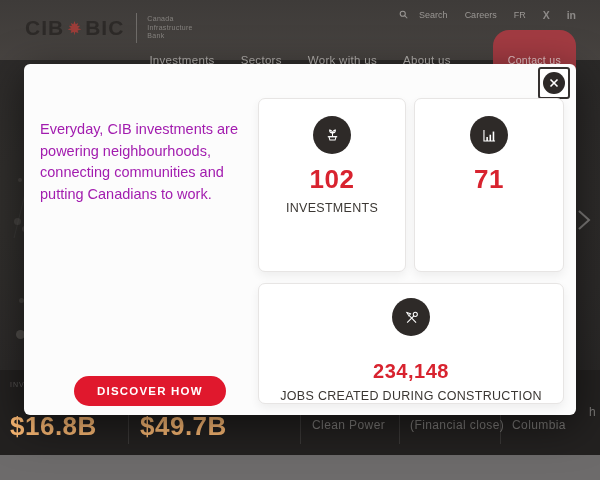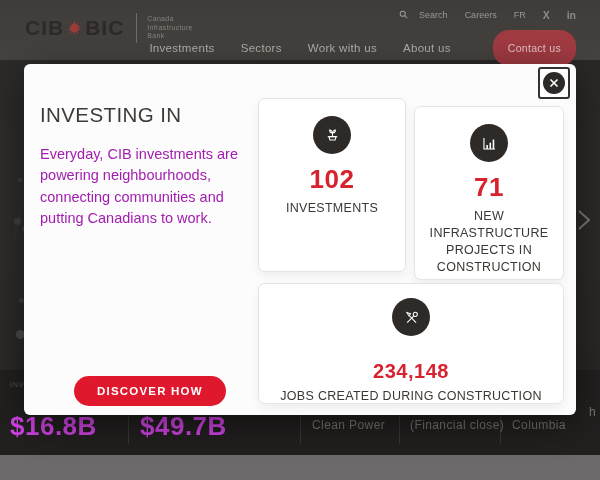--- a/index.html
+++ b/index.html
@@ -16,32 +16,32 @@
   .maple { width:17px; height:17px; margin:0 2px; }
   .logo-divider { width:1px; height:30px; background:#6f6c69; margin:0 10px 0 12px; }
   .logo-tagline { font-size:7px; line-height:8.5px; color:#85827f; letter-spacing:0.3px; }
   .utility-row { position:absolute; right:24px; top:9px; display:flex; align-items:center; gap:17px;
     font-size:9px; color:#9a9794; }
   .utility-item { display:flex; align-items:flex-start; gap:11px; cursor:pointer; }
   .social { font-weight:700; font-size:10.5px; color:#8d8a88; }
   .nav-row { position:absolute; right:24px; top:30px; display:flex; align-items:center; gap:26px; }
   .nav-item { font-size:11.5px; color:#b2afac; letter-spacing:0.3px; cursor:pointer; }
   .contact-btn { margin-left:16px; background:#a23b42; color:#e3c2c4; border:none; cursor:pointer;
-    font-size:10.5px; padding:12px 15px; border-radius:16px; font-family:inherit; letter-spacing:0.3px; }
+    font-size:10.5px; padding:24px 15px; border-radius:16px; font-family:inherit; letter-spacing:0.3px; }
   .hero { position:absolute; left:0; top:60px; width:600px; height:310px;
     background:radial-gradient(130% 110% at 35% 45%, #34322f 0%, #2c2a29 55%, #242322 100%); }
   .map-dot { position:absolute; border-radius:50%; background:#8d8a86; opacity:0.22; }
   .map-line { position:absolute; background:#8d8a86; opacity:0.12; }
   .map-marker { position:absolute; left:16px; top:270px; width:9px; height:9px; border-radius:50%;
     background:#55524f; opacity:0.9; }
   .next-arrow { position:absolute; right:8px; top:148px; width:16px; height:24px; cursor:pointer; opacity:0.85; }
   .stats-bar { position:absolute; left:0; top:370px; width:600px; height:85px; background:#232120; }
   .col-divider { position:absolute; top:14px; width:1px; height:60px; background:#3a3837; }
   .sb-label { position:absolute; top:11px; font-size:7px; letter-spacing:1px; color:#5b5957; }
-  .sb-value { position:absolute; top:41px; font-size:26px; font-weight:700; color:#d946ef; letter-spacing:0.5px; }
+  .sb-value { position:absolute; top:41px; font-size:26px; font-weight:700; color:#fdba74; letter-spacing:0.5px; }
   .sb-text { position:absolute; top:48px; font-size:12px; color:#7b7977; letter-spacing:0.4px; }
   .sb-frag { position:absolute; top:35px; font-size:12px; color:#7b7977; }
   .bottom-strip { position:absolute; left:0; top:455px; width:600px; height:25px; background:#6d6b6b; }
   
   .modal { position:absolute; left:24px; top:64px; width:552px; height:351px; background:#fcfcfc;
     border-radius:6px; box-shadow:0 10px 40px rgba(0,0,0,0.55); z-index:5; }
   .close-btn { position:absolute; top:3px; right:6px; width:32px; height:32px; background:#fff;
     border:2px solid #353130; border-radius:3px; display:flex; align-items:center; justify-content:center;
     cursor:pointer; padding:0; }
   .close-circle { width:22px; height:22px; border-radius:50%; background:#2d2928;
@@ -51,21 +51,21 @@
   .title-regular { font-weight:400; display:block; }
   .title-bold { font-weight:700; display:block; }
   .modal-body { margin-top:16px; width:198px; font-size:14.5px; line-height:21.5px; color:#a21caf; }
   .cta-btn { position:absolute; left:50px; top:312px; background:#e0182d; color:#fff; border:none;
     cursor:pointer; font-family:inherit; font-size:11.5px; font-weight:700; letter-spacing:1.2px;
     padding:9px 23px; border-radius:17px; }
   .cards { position:absolute; left:234px; top:34px; width:306px; }
   .card { position:absolute; background:#fff; border:1px solid #e7e5e4; border-radius:7px;
     box-shadow:0 4px 10px rgba(0,0,0,0.06); display:flex; flex-direction:column; align-items:center; }
   .card-1 { left:0; top:0; width:148px; height:174px; padding-top:17px; }
-  .card-2 { left:156px; top:0; width:150px; height:174px; padding-top:17px;margin-top:8px; }
+  .card-2 { left:156px; top:0; width:150px; height:174px; padding-top:17px; }
   .card-3 { left:0; top:185px; width:306px; height:121px; padding-top:14px; }
   .icon-circle { width:38px; height:38px; border-radius:50%; background:#2e2a28;
     display:flex; align-items:center; justify-content:center; flex:none; }
   .stat-value { margin-top:10px; font-size:26px; font-weight:700; color:#d8232f; letter-spacing:0.5px; }
   .card-3 .stat-value { font-size:20px; margin-top:24px; }
   .stat-label { margin-top:5px; font-size:12.5px; font-weight:500; line-height:17px; color:#3b3733;
     letter-spacing:0.3px; text-align:center; padding:0 6px; }
   svg { display:block; }
 </style>
 </head>
@@ -159,21 +159,20 @@
       <span class="close-circle">
         <svg width="10" height="10" viewBox="0 0 10 10">
           <line x1="1.5" y1="1.5" x2="8.5" y2="8.5" stroke="#fff" stroke-width="1.6"></line>
           <line x1="8.5" y1="1.5" x2="1.5" y2="8.5" stroke="#fff" stroke-width="1.6"></line>
         </svg>
       </span>
     </button>
 
     <div class="modal-left">
       <h1 class="modal-title">
-        <span class="title-regular">INVESTING IN</span>
       </h1>
       <p class="modal-body">Everyday, CIB investments are powering neighbourhoods, connecting communities and putting Canadians to work.</p>
     </div>
 
     <button class="cta-btn">DISCOVER HOW</button>
 
     <div class="cards">
       <div class="card card-1">
         <span class="icon-circle">
           <svg width="19" height="19" viewBox="0 0 24 24" fill="none" stroke="#fff" stroke-width="1.3">
@@ -191,21 +190,20 @@
       <div class="card card-2">
         <span class="icon-circle">
           <svg width="19" height="19" viewBox="0 0 24 24" fill="none" stroke="#fff" stroke-width="1.4">
             <path d="M5 5 V19 H19"></path>
             <path d="M9 19 V14" stroke-width="2"></path>
             <path d="M13 19 V11" stroke-width="2"></path>
             <path d="M17 19 V7" stroke-width="2"></path>
           </svg>
         </span>
         <span class="stat-value">71</span>
-        <span class="stat-label">NEW INFRASTRUCTURE PROJECTS IN CONSTRUCTION</span>
       </div>
 
       <div class="card card-3">
         <span class="icon-circle">
           <svg width="19" height="19" viewBox="0 0 24 24" fill="none" stroke="#fff" stroke-width="1.3">
             <path d="M6.5 18.5 L15 10"></path>
             <circle cx="16.8" cy="8" r="2.6"></circle>
             <path d="M17.8 18.5 L9.5 10"></path>
             <path d="M6.2 5.8 L10.8 7.2 L8.8 10 Z"></path>
           </svg>

